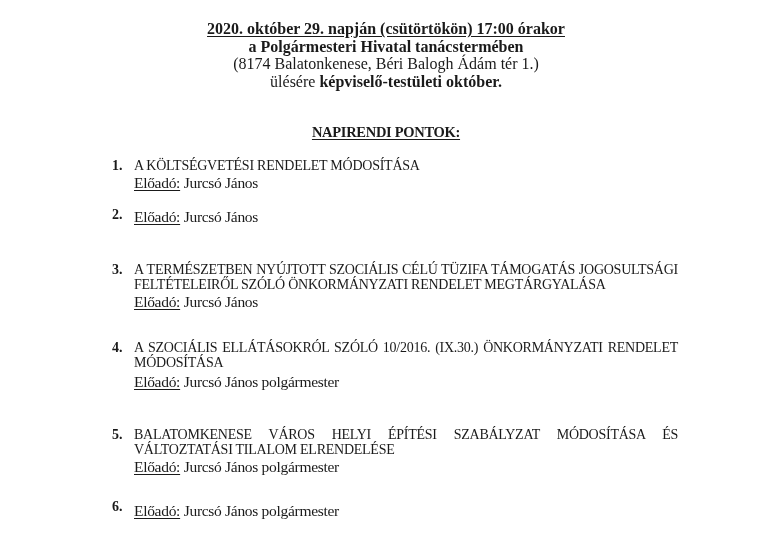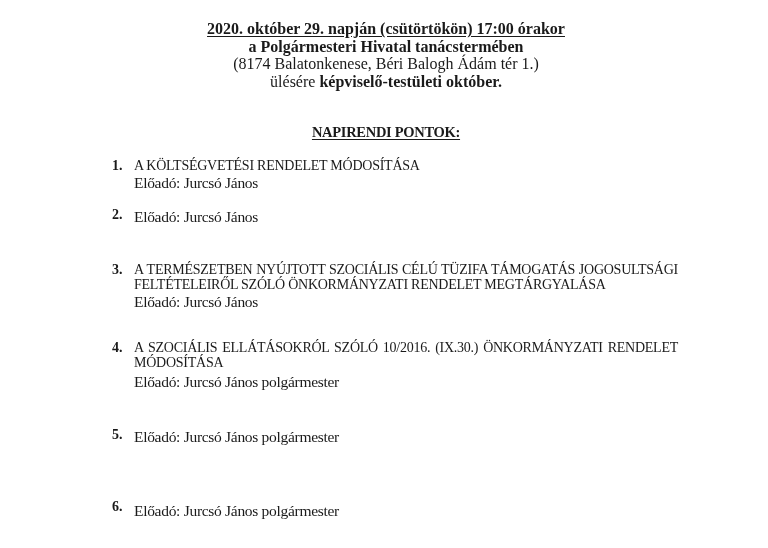--- a/index.html
+++ b/index.html
@@ -25,21 +25,21 @@
   .item .num {
     position: absolute; left: 0; top: 0; font-weight: bold; font-size: 14px; line-height: 16px;
   }
   .item .title {
     margin-left: 22px; font-weight: normal; font-size: 14px; line-height: 15px;
     text-align: justify; text-align-last: left; letter-spacing: -0.25px;
   }
   .item .presenter {
     margin-left: 22px; font-size: 15.5px; line-height: 18px; margin-top: 1px; letter-spacing: -0.3px;
   }
-  .presenter .label { text-underline-offset: 2px; }
+  .presenter .label { text-decoration: underline; text-underline-offset: 2px; }
   #item-1 { top: 158px; }
   #item-2 { top: 207px; }
   #item-3 { top: 262px; }
   #item-4 { top: 340px; }
   #item-5 { top: 427px; }
   #item-6 { top: 499px; }
 </style>
 </head>
 <body>
 
@@ -70,19 +70,20 @@
 </div>
 
 <div class="item" id="item-4">
   <div class="num">4.</div>
   <div class="title">A SZOCIÁLIS ELLÁTÁSOKRÓL SZÓLÓ 10/2016. (IX.30.) ÖNKORMÁNYZATI RENDELET MÓDOSÍTÁSA</div>
   <div class="presenter" style="margin-top:3px"><span class="label">Előadó:</span><span> Jurcsó János polgármester</span></div>
 </div>
 
 <div class="item" id="item-5">
   <div class="num">5.</div>
+  <div class="title">BALATOMKENESE VÁROS HELYI ÉPÍTÉSI SZABÁLYZAT MÓDOSÍTÁSA ÉS VÁLTOZTATÁSI TILALOM ELRENDELÉSE</div>
   <div class="presenter"><span class="label">Előadó:</span><span> Jurcsó János polgármester</span></div>
 </div>
 
 <div class="item" id="item-6">
   <div class="num">6.</div>
   <div class="presenter" style="margin-top:3px"><span class="label">Előadó:</span><span> Jurcsó János polgármester</span></div>
 </div>
 
 </body></html>

